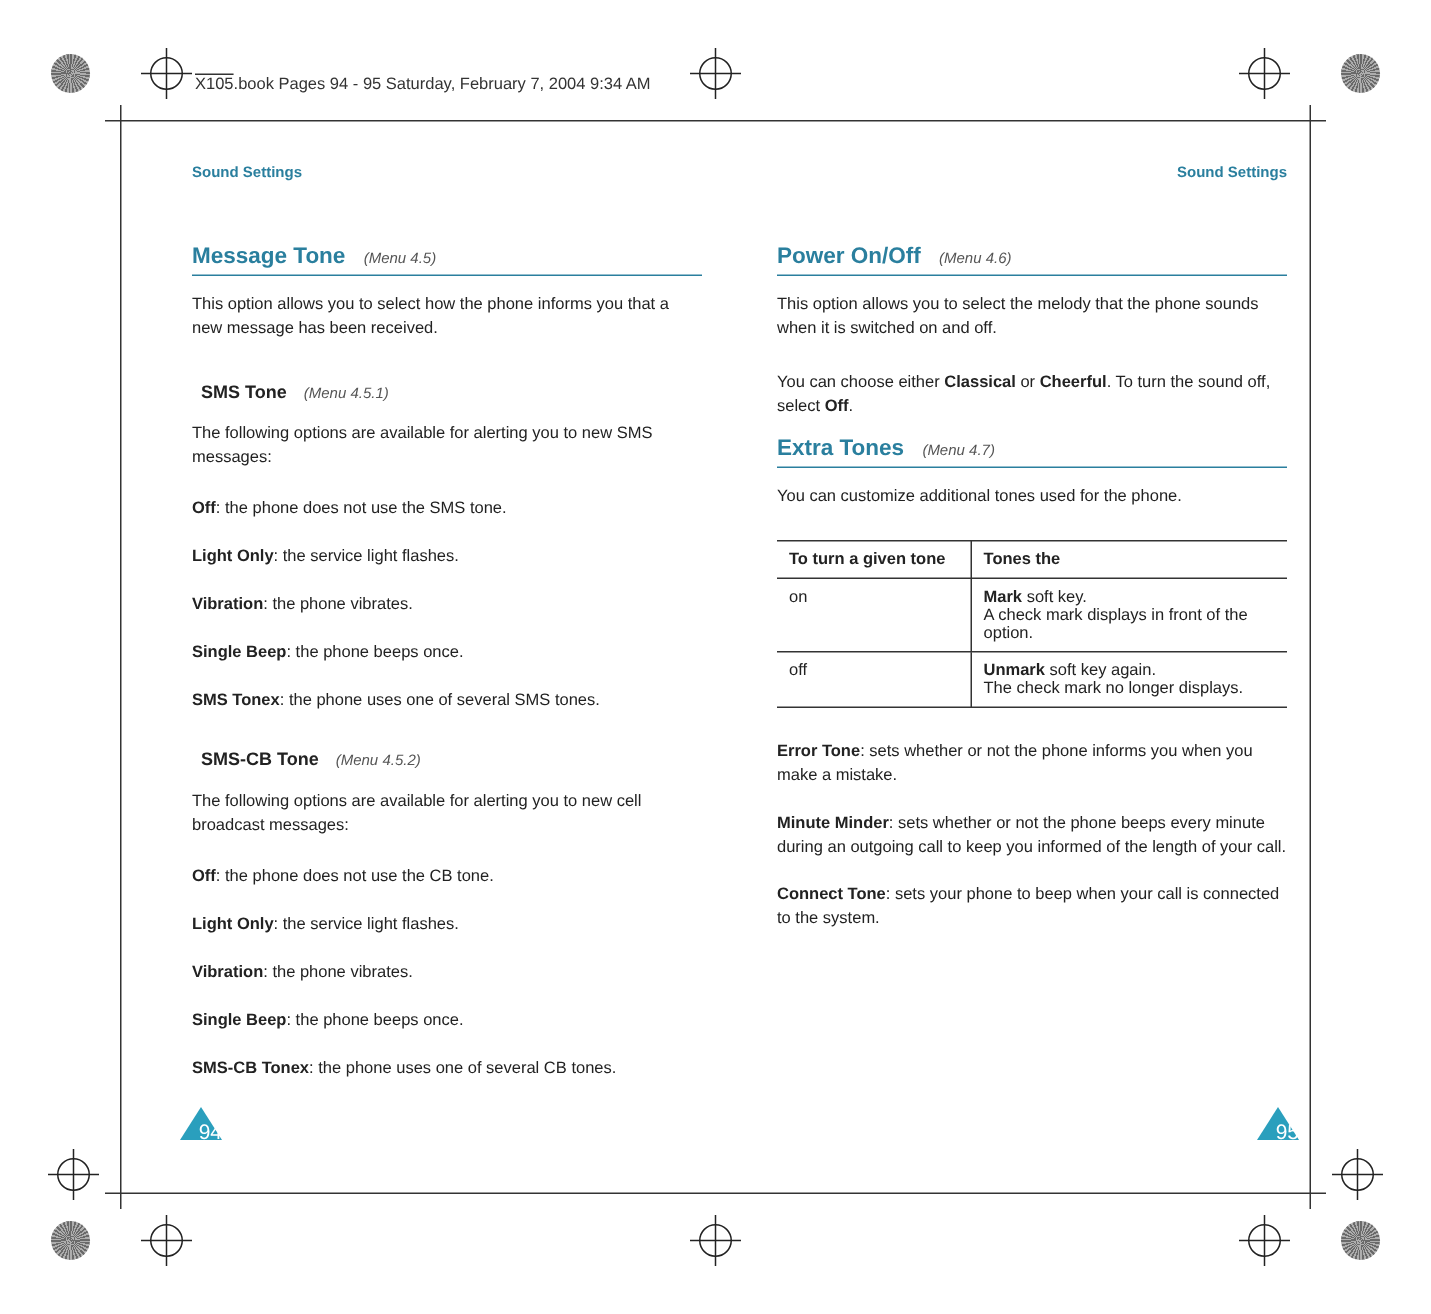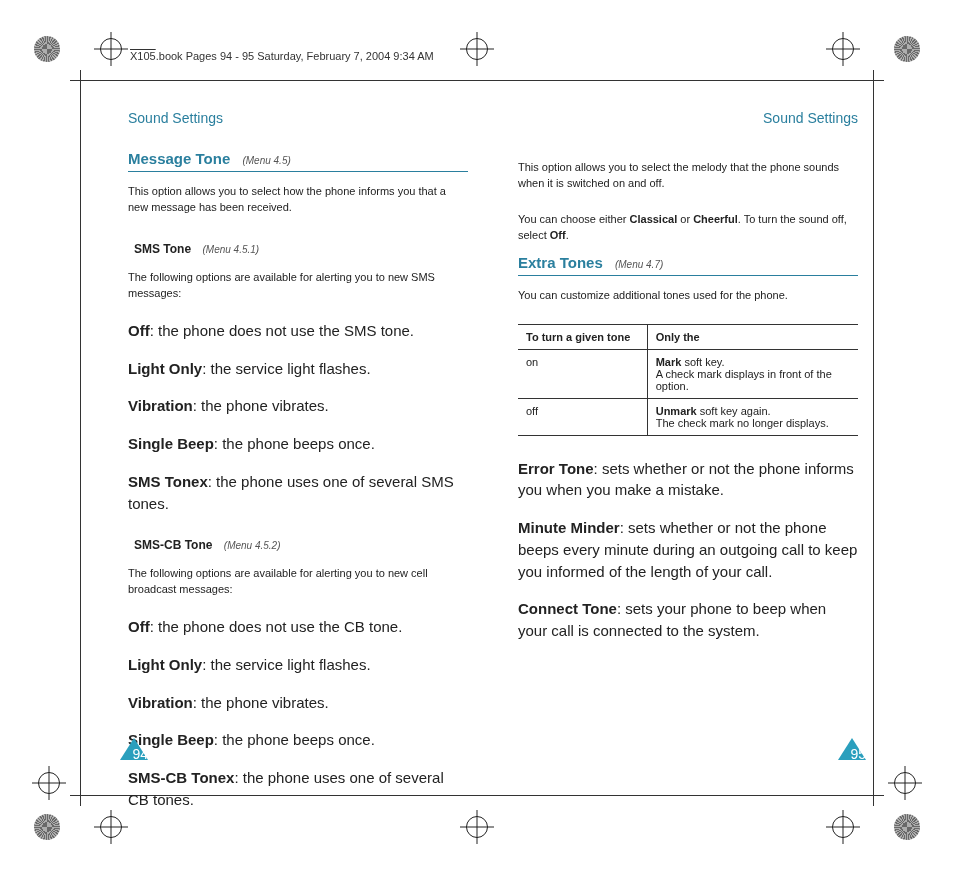--- a/index.html
+++ b/index.html
@@ -49,24 +49,24 @@
   .page-area {
     position:absolute;
     top:110px; bottom:110px;
     display:flex;
     flex-direction:column;
   }
   .page-left  { left:128px; width:340px; }
   .page-right { left:518px; width:340px; }
 
   .runner {
-    font-size:14px;
-    font-weight:normal;
+    font-size:10px;
+    font-weight:bold;
     color:#2a7f9e;
-    margin-bottom:24px;
+    margin-bottom:41px;
   }
   .runner.right { text-align:right; }
 
   h2.sec-title {
     margin:0 0 2px 0;
     font-size:15px;
     font-weight:bold;
     color:#2a7f9e;
     border-bottom:1px solid #2a7f9e;
     padding-bottom:4px;
@@ -87,21 +87,21 @@
   }
   h3.subsec .menu-ref {
     font-weight:normal;
     font-style:italic;
     font-size:10px;
     color:#555;
     margin-left:8px;
   }
 
   p { margin:10px 0; line-height:1.45; font-size:11px; }
-  .opt { margin:8px 0; line-height:1.45; font-size:15px; }
+  .opt { margin:8px 0; line-height:1.45; font-size:11px; }
   .opt b { font-weight:bold; }
 
   table.tone-table {
     border-collapse:collapse;
     width:100%;
     margin:10px 0 14px 0;
     font-size:11px;
   }
   table.tone-table th, table.tone-table td {
     border-top:1px solid #333;
@@ -230,36 +230,40 @@
   <div class="page-num">
     <div class="tri">
         <span>94</span>
       </div>
   </div>
 </div>
 
 <div class="page-area page-right">
   <div class="runner right">Sound Settings</div>
 
+  <h2 class="sec-title">
+    <span>Power On/Off</span>
+    <span class="menu-ref">(Menu 4.6)</span>
+  </h2>
   <p>This option allows you to select the melody that the phone sounds when it is switched on and off.</p>
   <p>
     <span>You can choose either </span><b>Classical</b><span> or </span><b>Cheerful</b><span>. To turn the sound off, select </span><b>Off</b><span>.</span>
   </p>
 
   <h2 class="sec-title" style="">
     <span>Extra Tones</span>
     <span class="menu-ref">(Menu 4.7)</span>
   </h2>
   <p>You can customize additional tones used for the phone.</p>
 
   <table class="tone-table">
     <tbody>
         <tr>
       <th class="colsep" style="width:38%;">To turn a given tone</th>
-      <th>Only the</th>
+      <th>Tones the</th>
     </tr>
     <tr>
       <td class="colsep">on</td>
       <td><b>Mark</b><span style="white-space:pre-line;"> soft key.
 A check mark displays in front of the option.</span></td>
     </tr>
     <tr>
       <td class="colsep">off</td>
       <td><b>Unmark</b><span style="white-space:pre-line;"> soft key again.
 The check mark no longer displays.</span></td>

